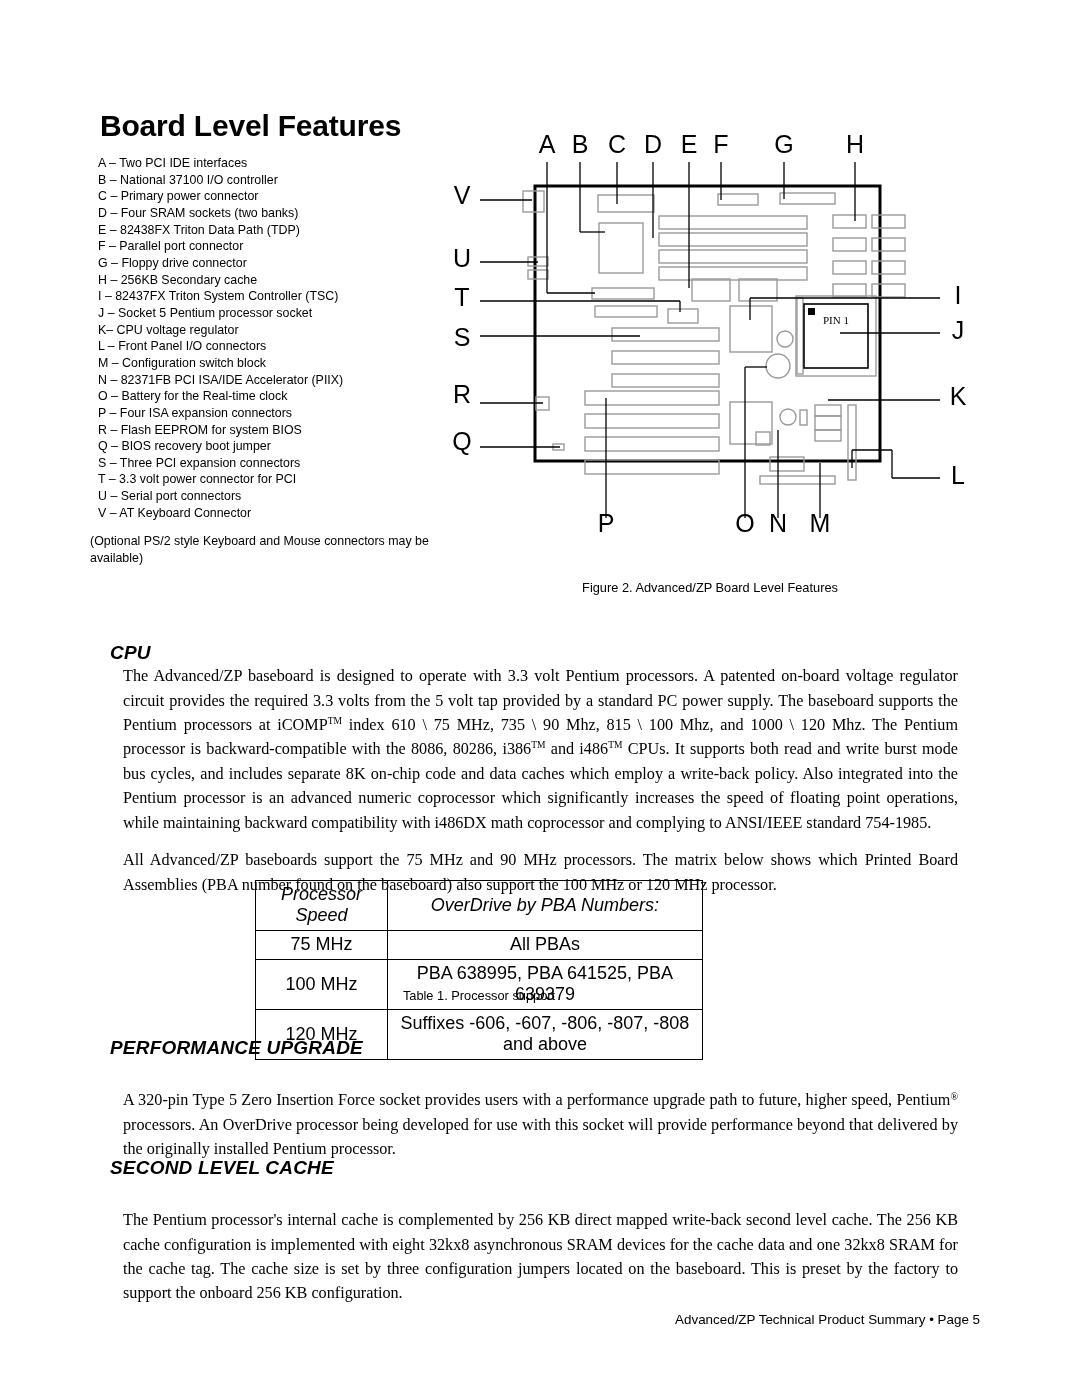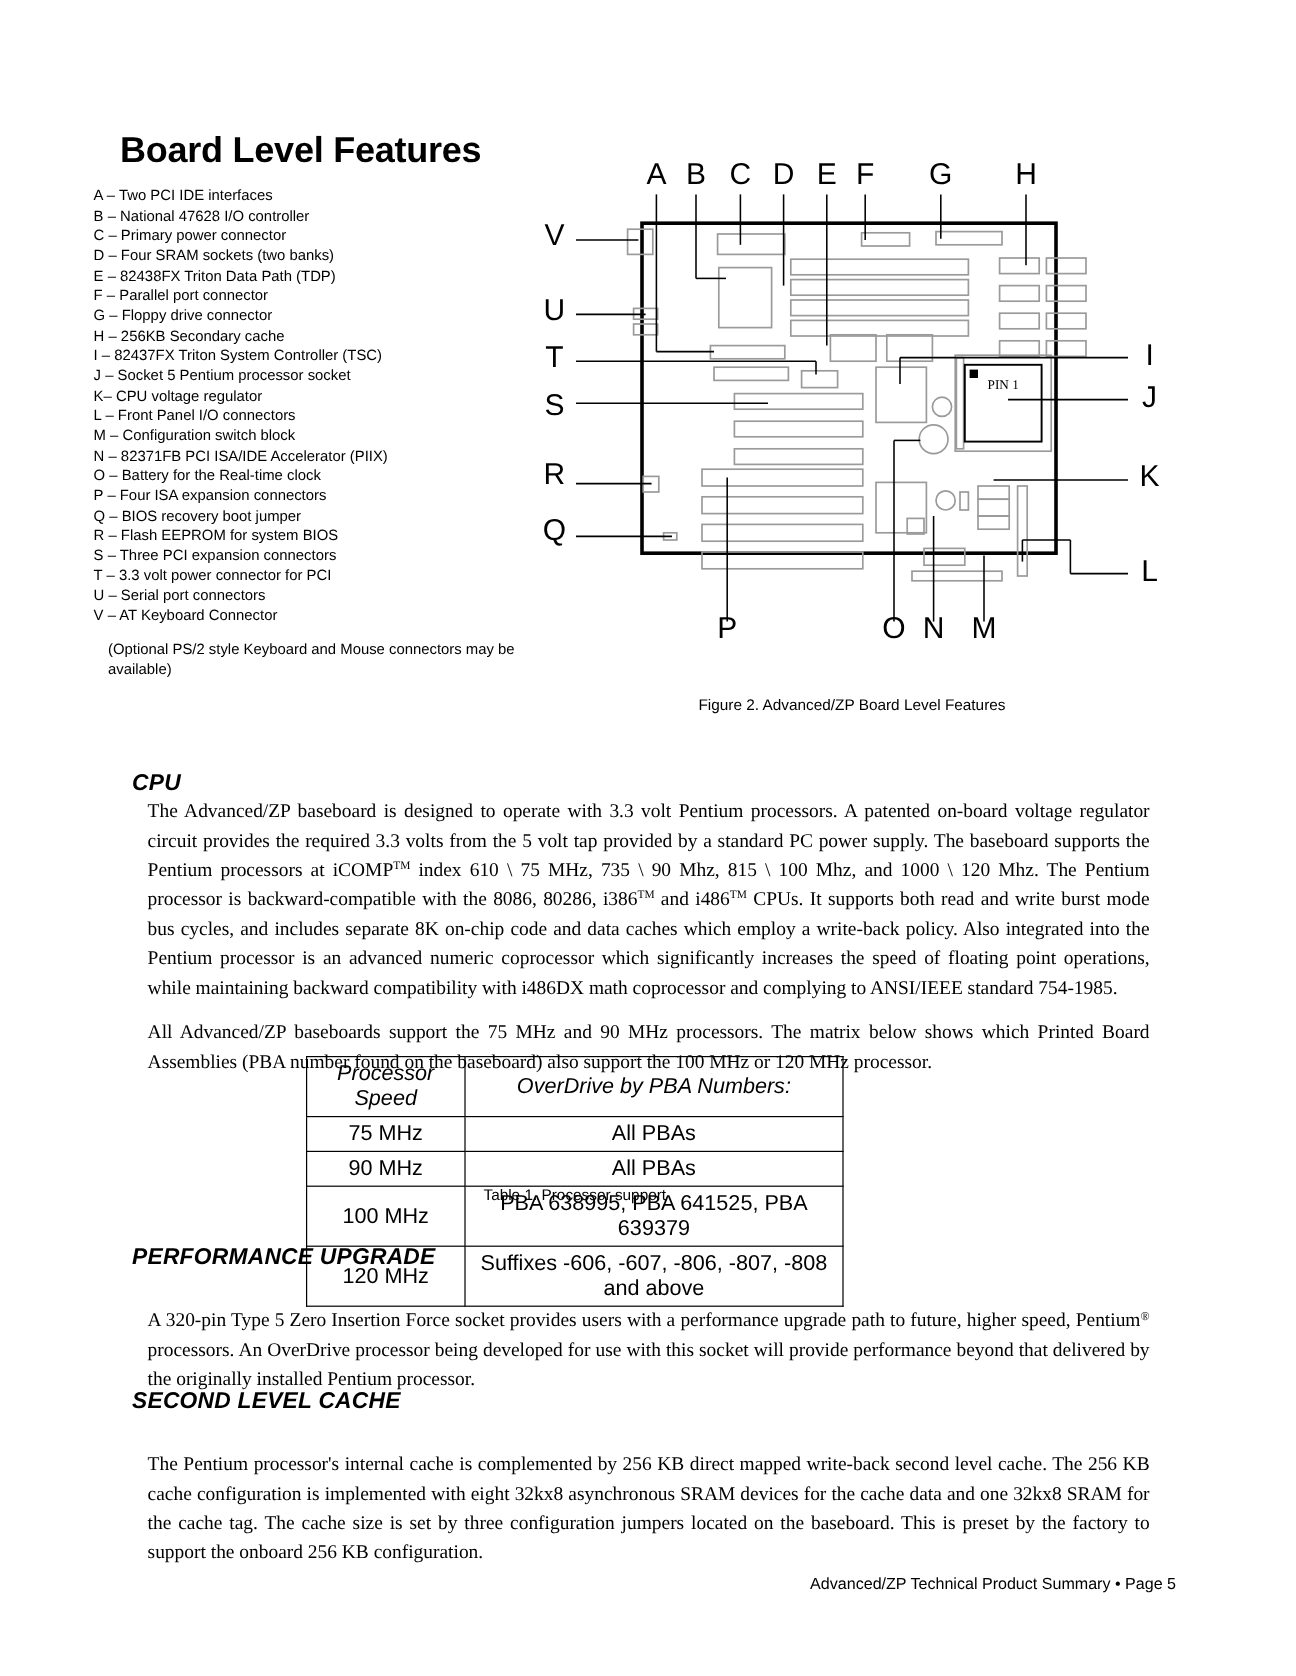--- a/index.html
+++ b/index.html
@@ -31,21 +31,21 @@
     font-family: "Liberation Sans", sans-serif;
     font-weight: bold;
     font-size: 30px;
     letter-spacing: -0.2px;
     color: #000;
   }
 
   
   #legend-list {
     position: absolute;
-    left: 78px;
+    left: 98px;
     top: 155px;
     width: 380px;
     font-family: "Liberation Sans", sans-serif;
     font-size: 12.4px;
     line-height: 16.65px;
     color: #000;
   }
   #legend-list .legend-item { white-space: nowrap; }
 
   #legend-note {
@@ -174,37 +174,37 @@
 </style>
 </head>
 <body>
 
 <div class="page">
 
   <h1 id="page-title">Board Level Features</h1>
 
   <div id="legend-list">
     <div class="legend-item">A – Two PCI IDE interfaces</div>
-    <div class="legend-item">B – National 47628 I/O controller</div>
+    <div class="legend-item">B – National 37100 I/O controller</div>
     <div class="legend-item">C – Primary power connector</div>
     <div class="legend-item">D – Four SRAM sockets (two banks)</div>
     <div class="legend-item">E – 82438FX Triton Data Path (TDP)</div>
     <div class="legend-item">F – Parallel port connector</div>
     <div class="legend-item">G – Floppy drive connector</div>
     <div class="legend-item">H – 256KB Secondary cache</div>
     <div class="legend-item">I – 82437FX Triton System Controller (TSC)</div>
     <div class="legend-item">J – Socket 5 Pentium processor socket</div>
     <div class="legend-item">K– CPU voltage regulator</div>
     <div class="legend-item">L – Front Panel I/O connectors</div>
     <div class="legend-item">M – Configuration switch block</div>
     <div class="legend-item">N – 82371FB PCI ISA/IDE Accelerator (PIIX)</div>
     <div class="legend-item">O – Battery for the Real-time clock</div>
     <div class="legend-item">P – Four ISA expansion connectors</div>
+    <div class="legend-item">R – Flash EEPROM for system BIOS</div>
     <div class="legend-item">Q – BIOS recovery boot jumper</div>
-    <div class="legend-item">R – Flash EEPROM for system BIOS</div>
     <div class="legend-item">S – Three PCI expansion connectors</div>
     <div class="legend-item">T – 3.3 volt power connector for PCI</div>
     <div class="legend-item">U – Serial port connectors</div>
     <div class="legend-item">V – AT Keyboard Connector</div>
   </div>
 
   <div id="legend-note">(Optional PS/2 style Keyboard and Mouse connectors may be available)</div>
 
   <div id="figure-area">
     <svg id="figure-svg" width="540" height="450" viewBox="0 0 540 450">
@@ -381,24 +381,20 @@
         <th>Processor Speed</th>
         <th>OverDrive by PBA Numbers:</th>
       </tr>
     </thead>
     <tbody>
       <tr>
         <td>75 MHz</td>
         <td>All PBAs</td>
       </tr>
       <tr>
-        <td>90 MHz</td>
-        <td>All PBAs</td>
-      </tr>
-      <tr>
         <td>100 MHz</td>
         <td>PBA 638995, PBA 641525, PBA 639379</td>
       </tr>
       <tr>
         <td>120 MHz</td>
         <td>Suffixes -606, -607, -806, -807, -808 and above</td>
       </tr>
     </tbody>
   </table>
 

